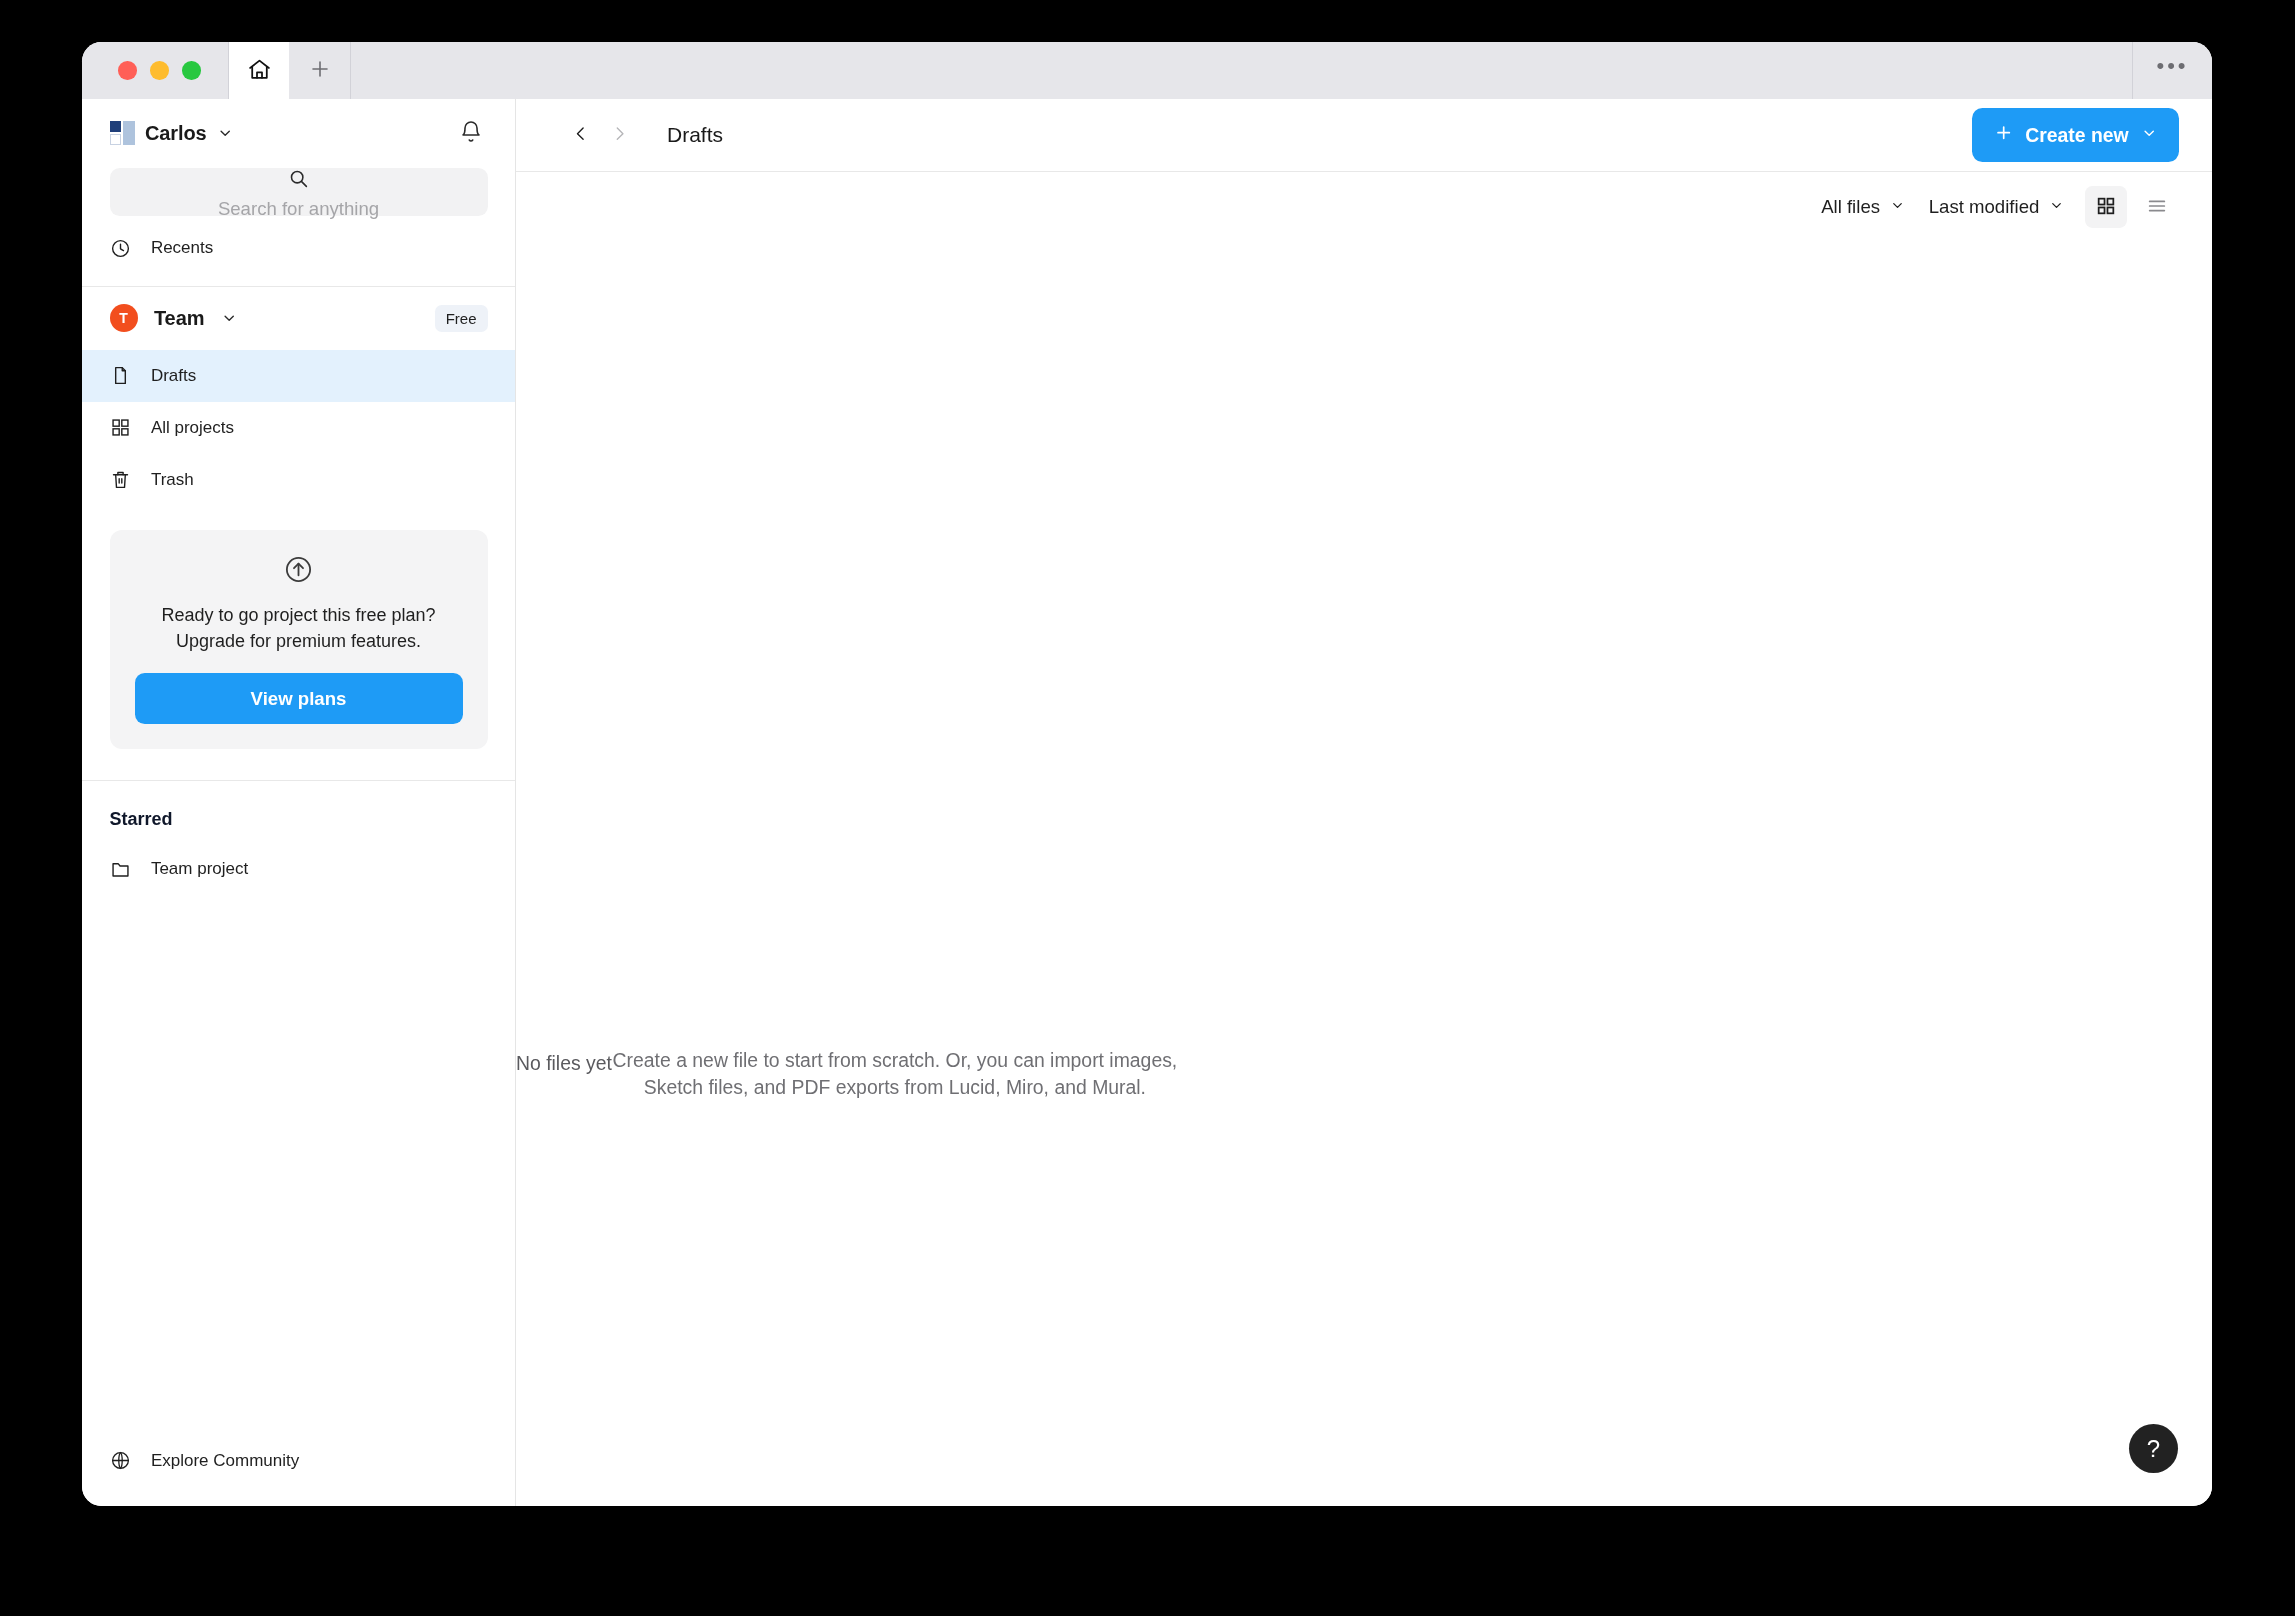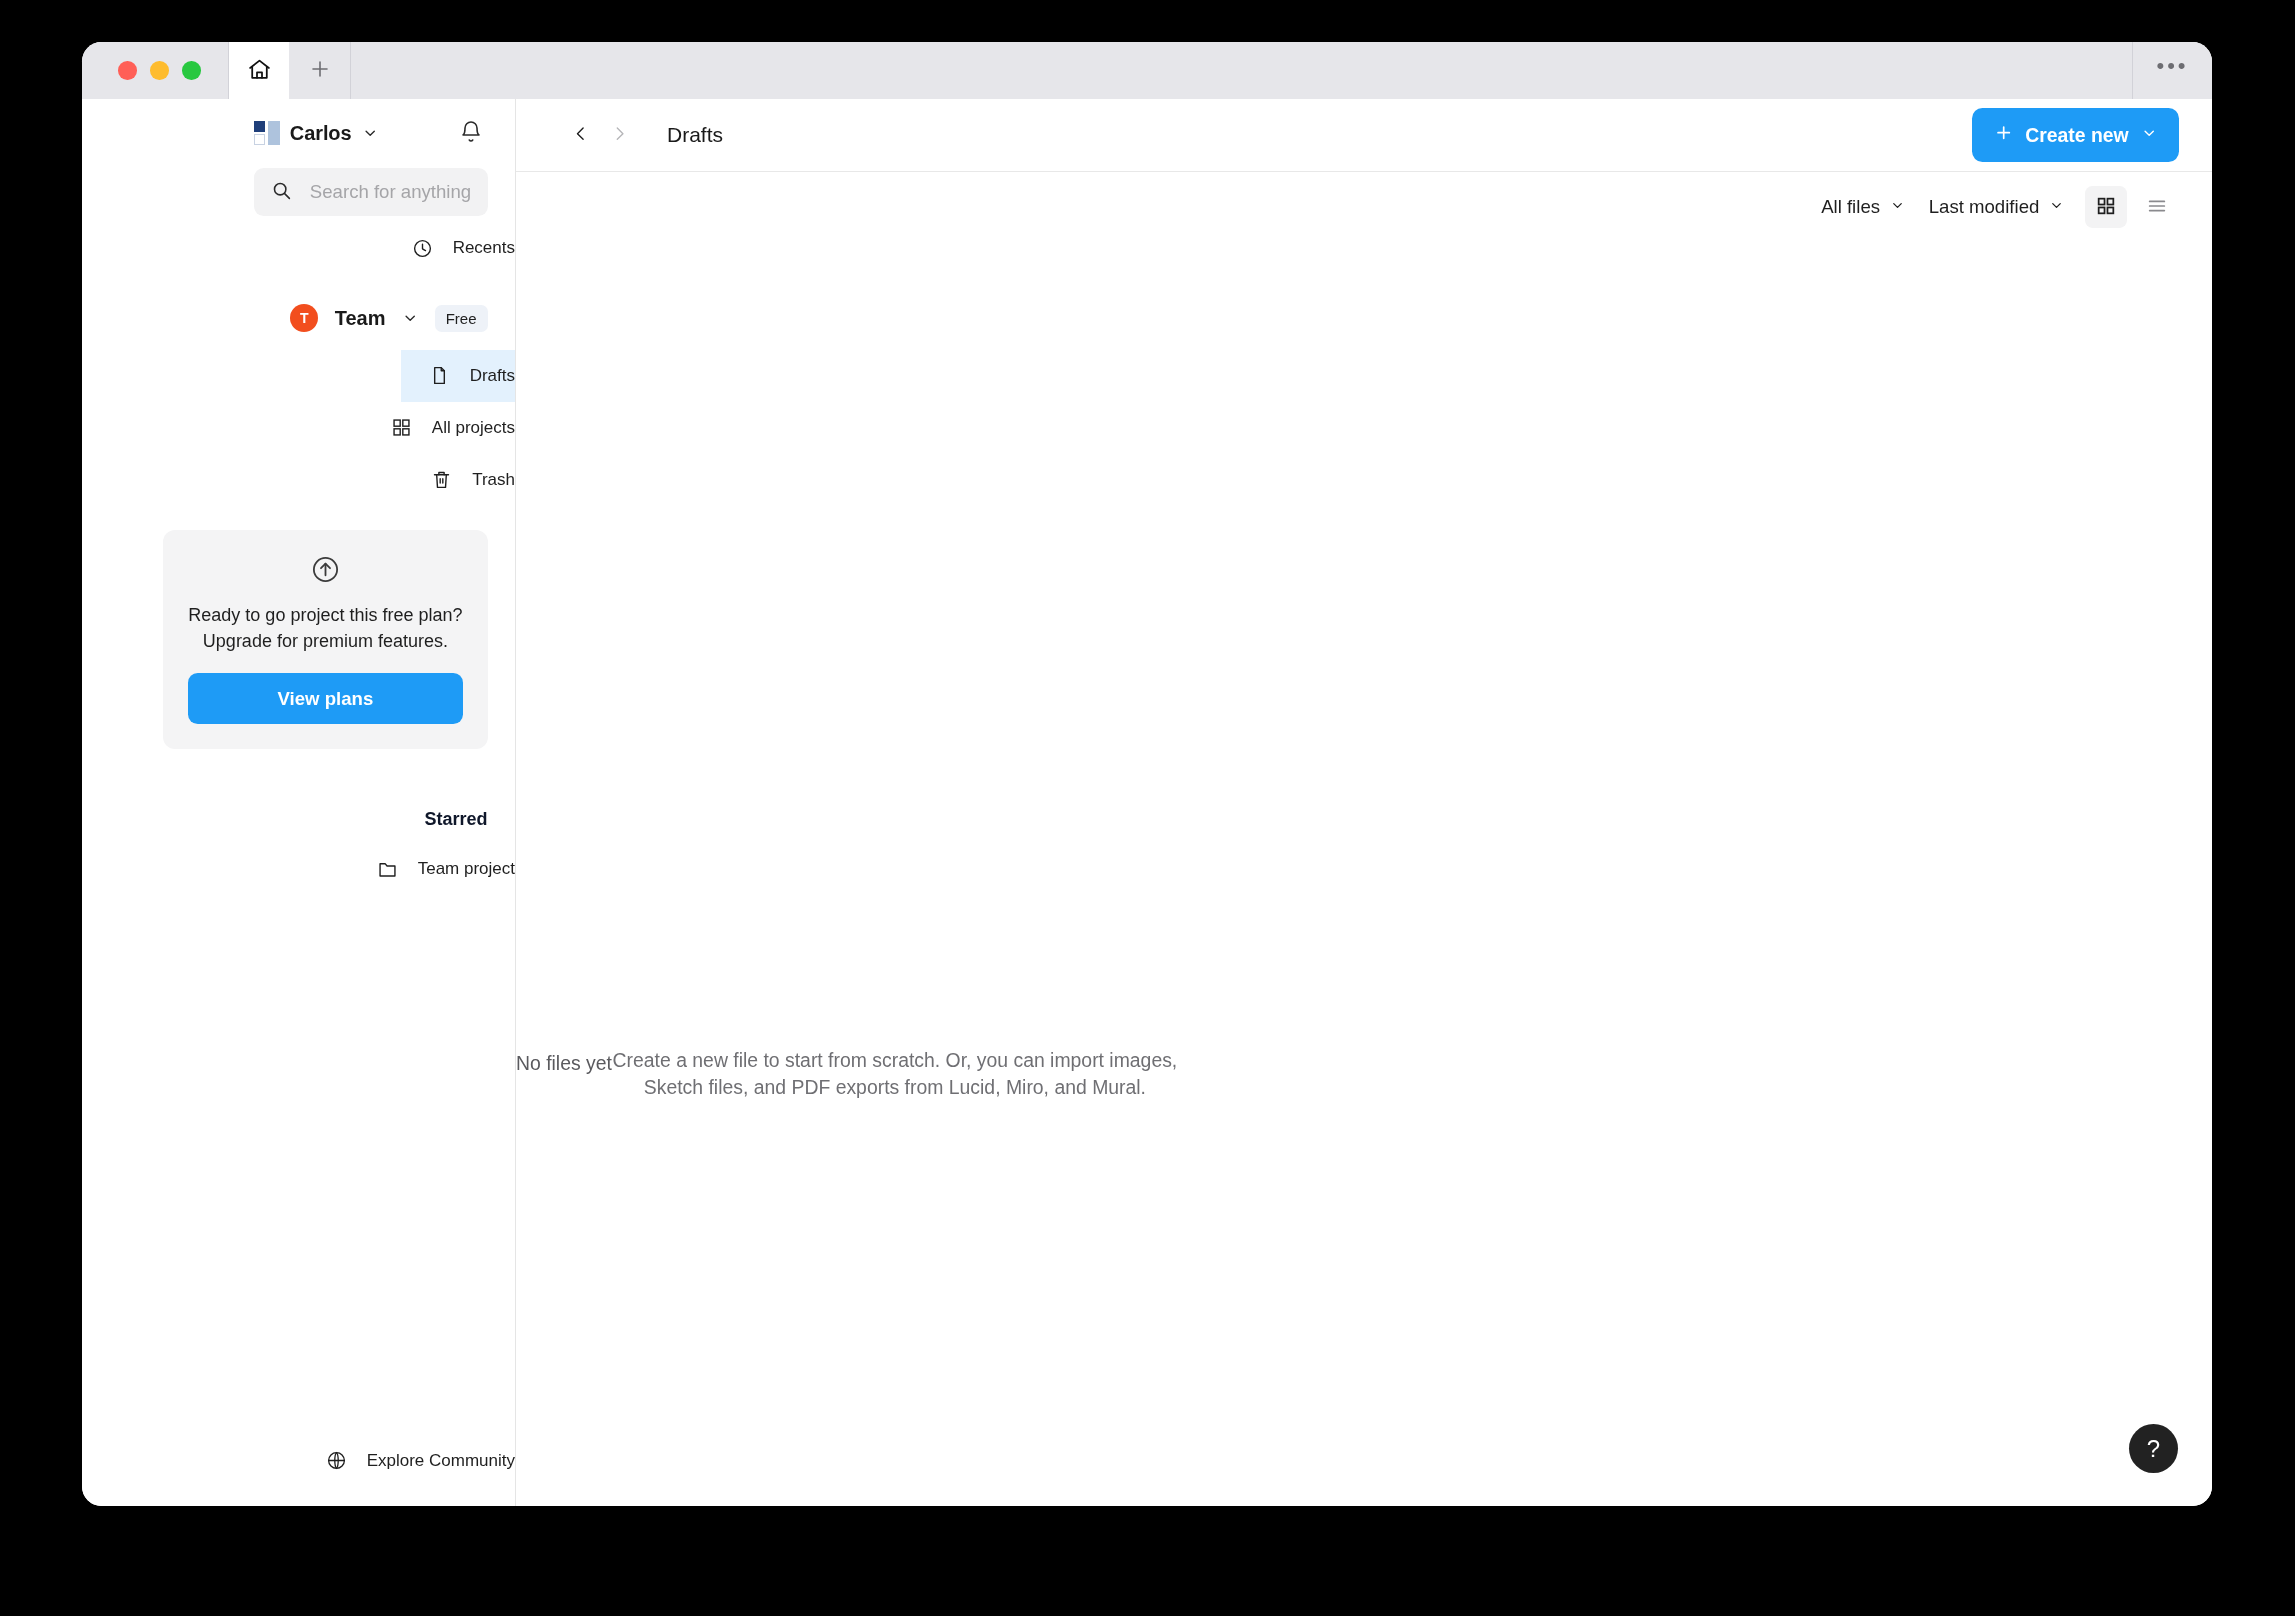--- a/index.html
+++ b/index.html
@@ -80,21 +80,20 @@
   }
 
   
   .sidebar {
     width: 434px;
     background: #ffffff;
     border-right: 0.7px solid #e5e5e5;
     display: flex;
     flex-direction: column;
     position: relative;
-    align-items: flex-end;
   }
 
   .sb-top {
     padding: 0 27.5px;
   }
   .account-row {
     height: 69px;
     display: flex;
     align-items: center;
     gap: 10.4px;
@@ -120,23 +119,24 @@
     width: 34px; height: 34px;
     display:flex; align-items:center; justify-content:center;
   }
 
   .search-box {
     height: 48px;
     background: #f2f2f3;
     border-radius: 9.7px;
     display: flex;
     align-items: center;
-    gap: 18px;
+    gap: 6px;
     padding: 0 16.4px;
     margin-bottom: 6px;
+    flex-direction: column;
   }
   .search-placeholder {
     font-size: 18.6px;
     color: #a5a5a8;
   }
 
   .nav-item {
     display: flex;
     align-items: center;
     gap: 19.4px;

